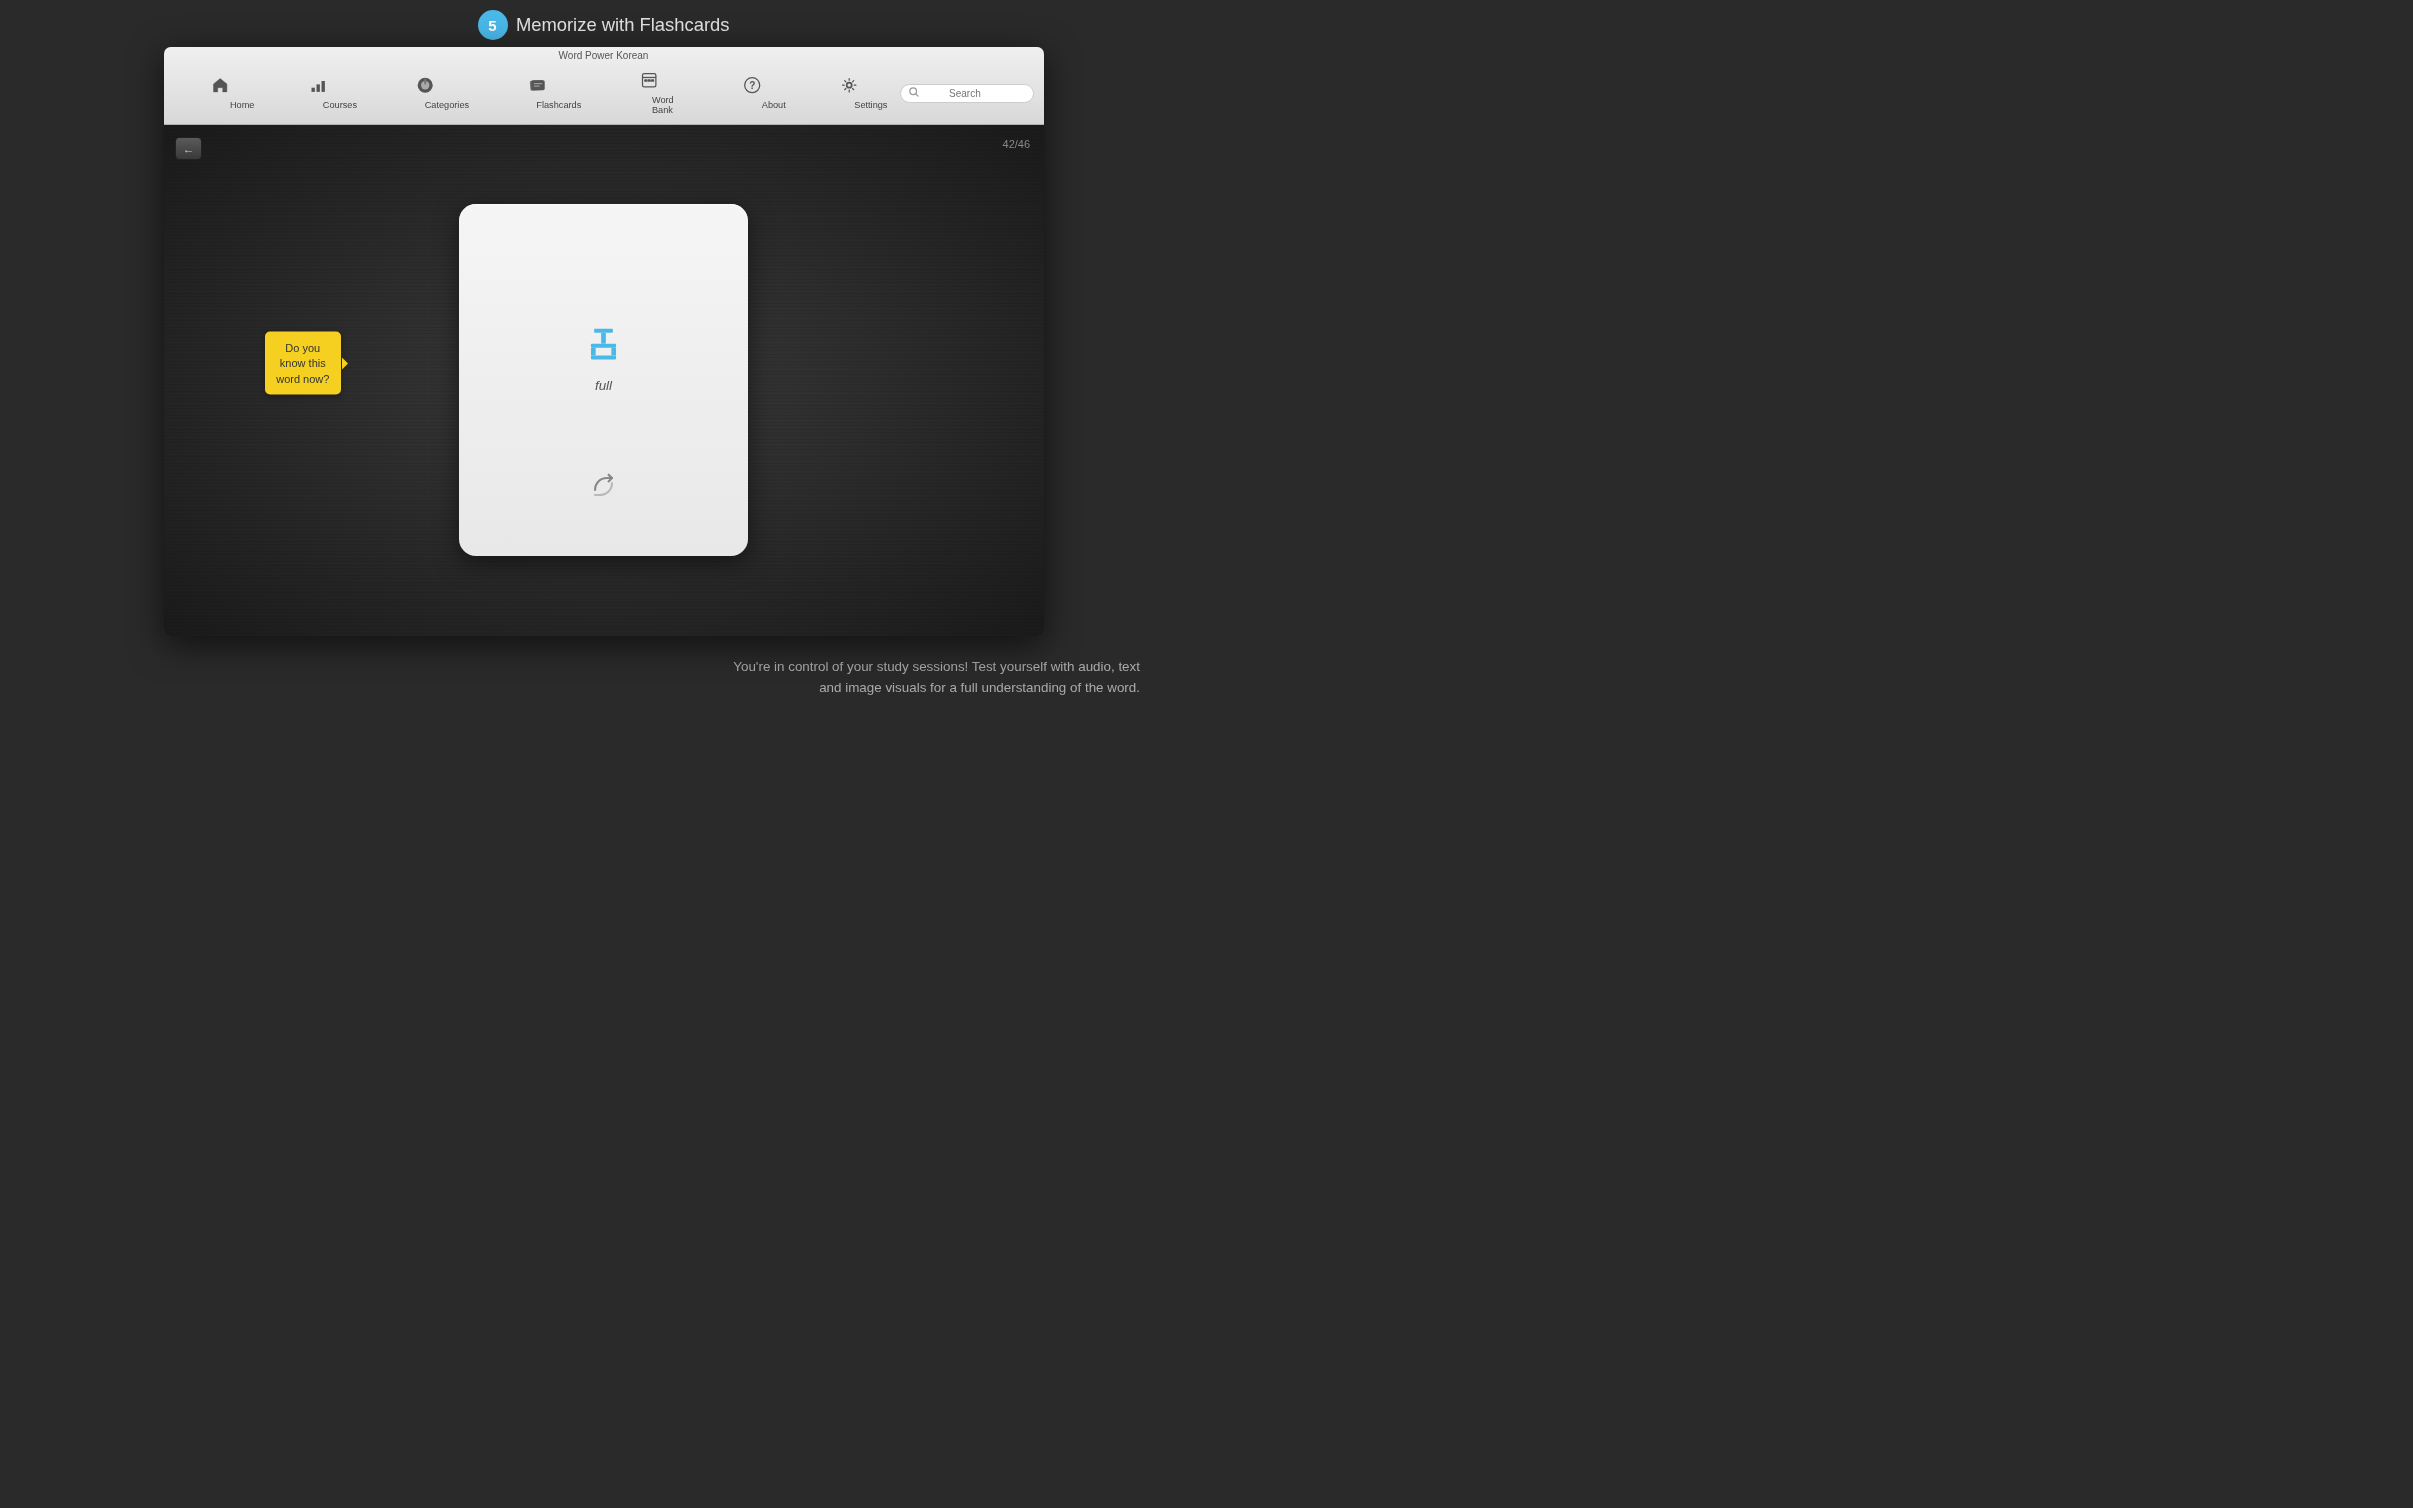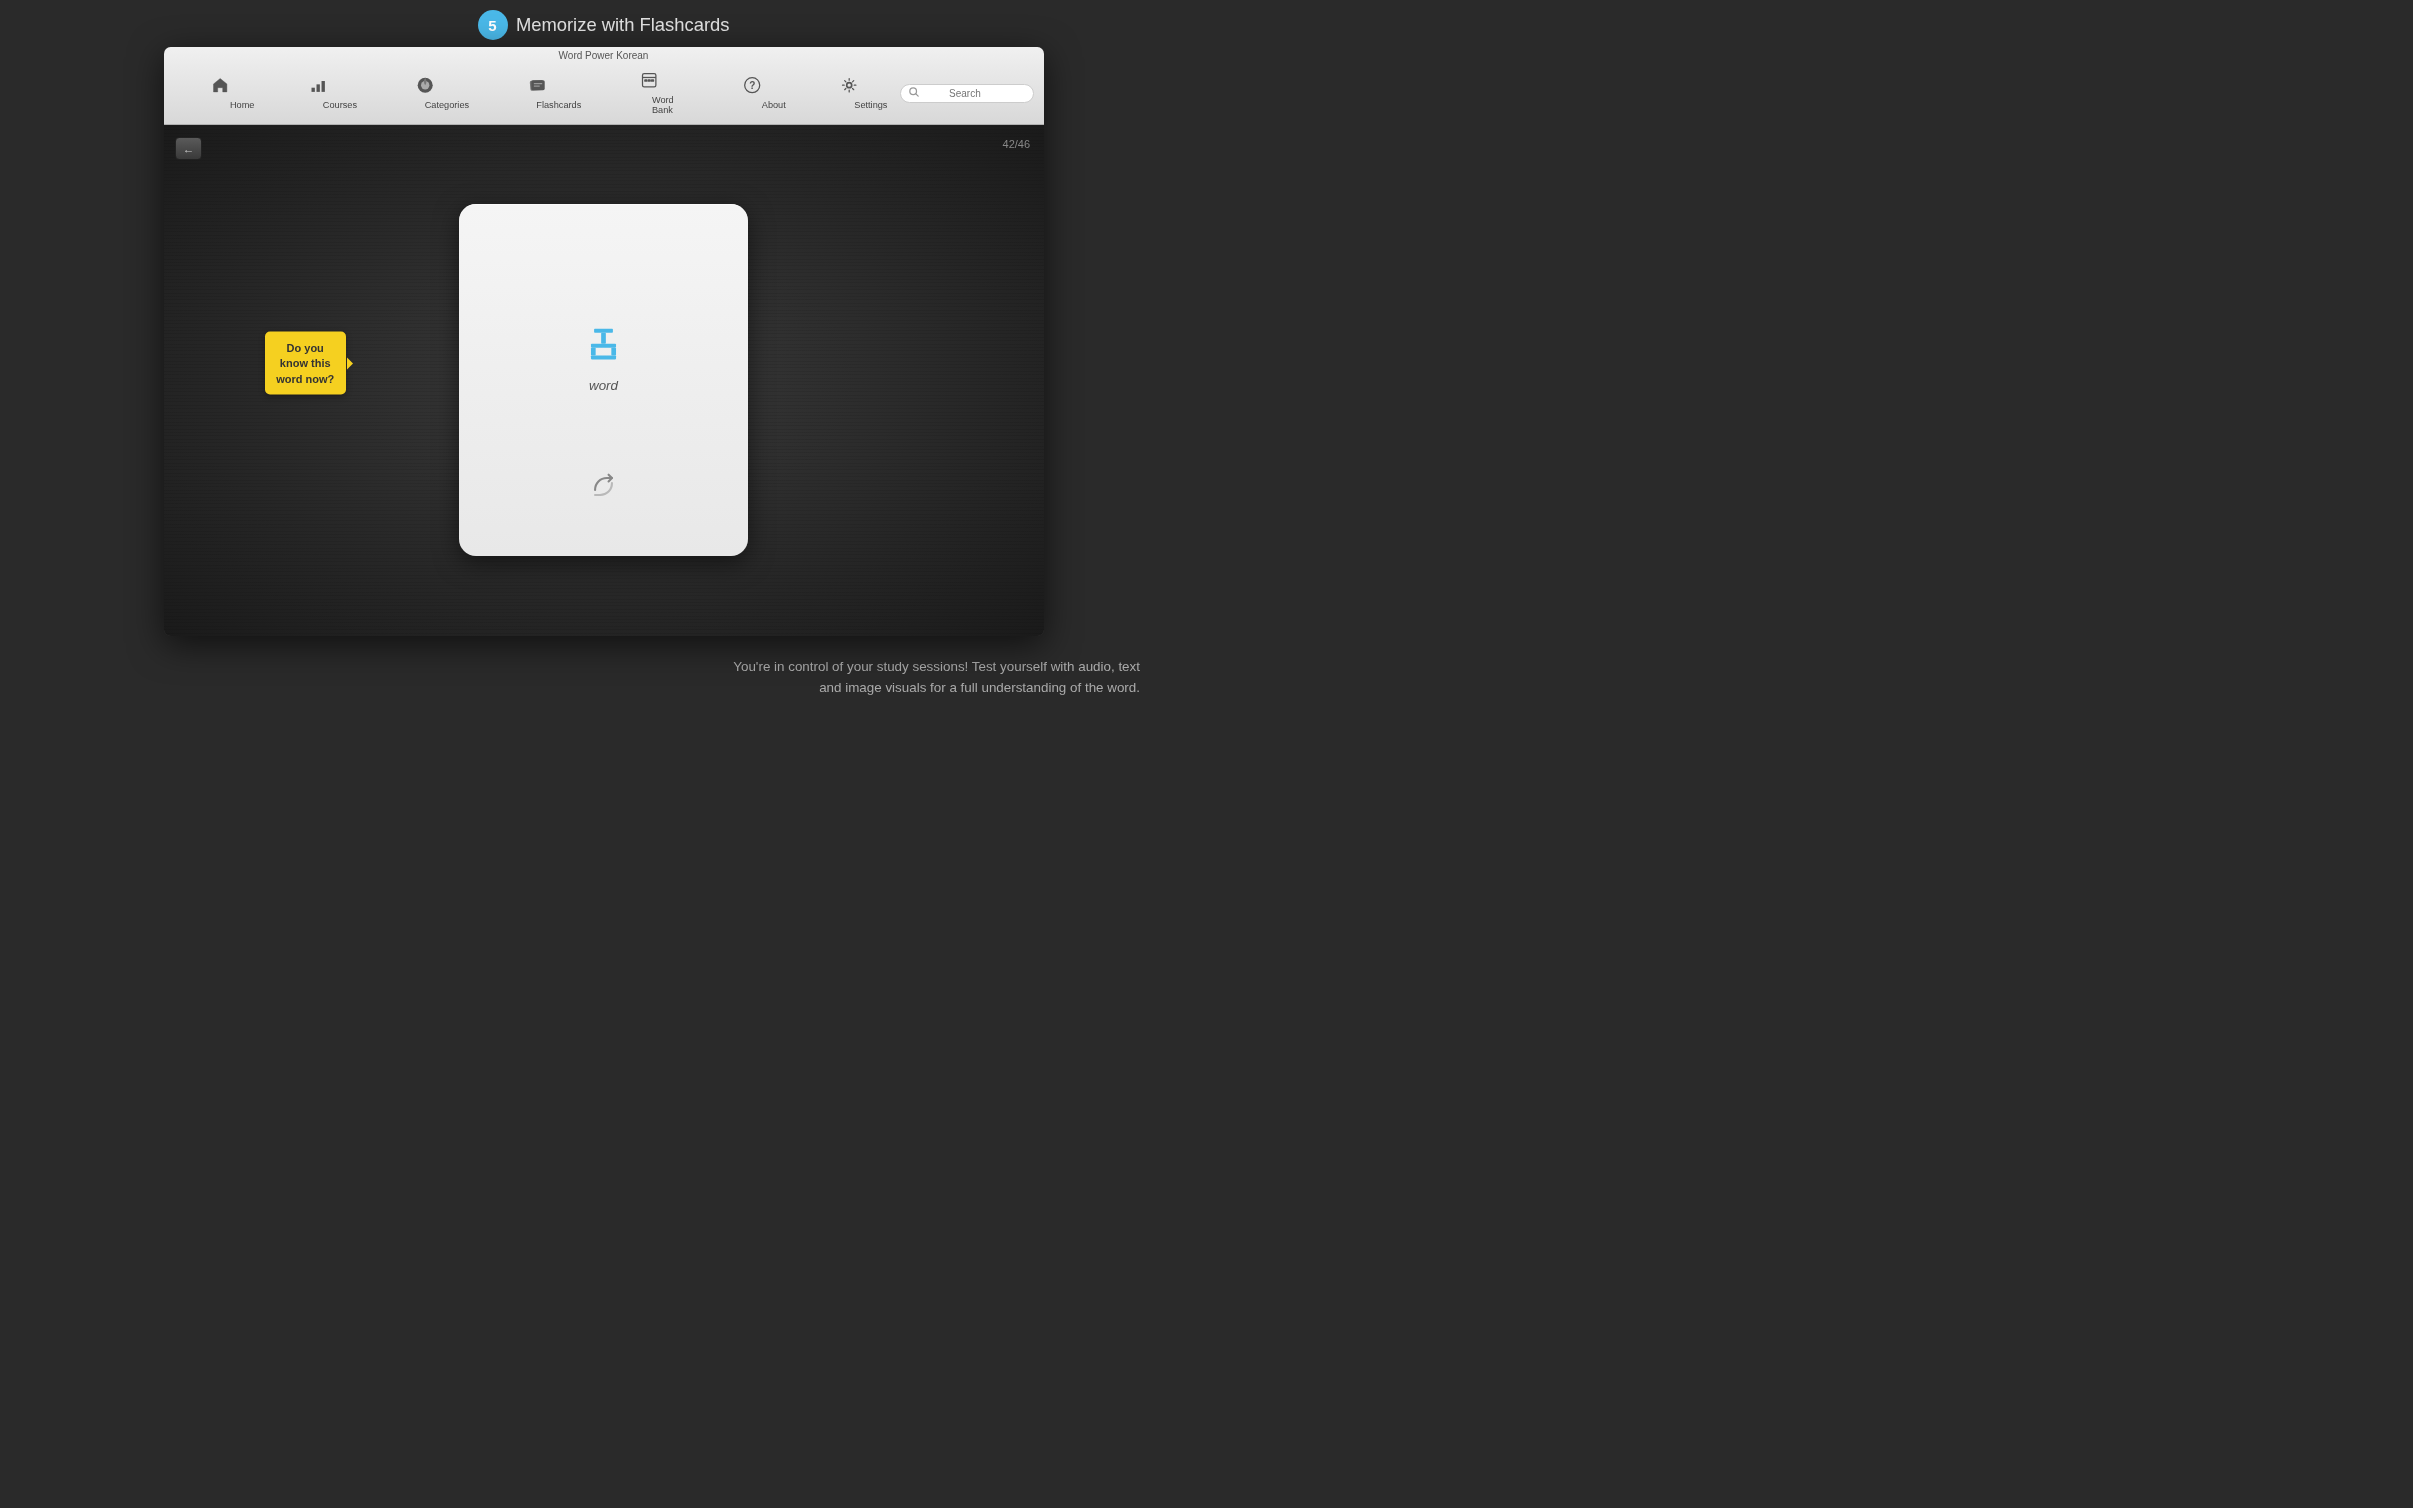--- a/index.html
+++ b/index.html
@@ -175,21 +175,21 @@
     .tooltip-bubble {
       position: absolute;
       left: 101px;
       top: 50%;
       transform: translateY(-50%) translateY(-17px);
       background: #f5d020;
       border-radius: 5px;
       padding: 8.4px 11.7px;
       font-size: 11px;
       color: #333;
-      font-weight: 700;
+      font-weight: 400;
       line-height: 1.4;
       text-align: center;
       box-shadow: 0 1.7px 6.7px rgba(0,0,0,0.3);
       z-index: 10;
     }
 
     .tooltip-bubble::after {
       content: '';
       position: absolute;
       right: -13.4px;
@@ -394,21 +394,21 @@
 
             <rect x="14" y="29" width="32" height="5" rx="1" fill="#4ab8e8"></rect>
 
             <rect x="14" y="34" width="6" height="10" rx="1" fill="#4ab8e8"></rect>
 
             <rect x="40" y="34" width="6" height="10" rx="1" fill="#4ab8e8"></rect>
 
             <rect x="14" y="44" width="32" height="5" rx="1" fill="#4ab8e8"></rect>
           </svg>
         </div>
-        <span class="noun-label">word</span>
+        <span class="noun-label">full</span>
       </div>
 
       <div class="card-bottom">
 
         <span class="flip-icon">
           <svg width="27" height="27" viewBox="0 0 32 32" fill="none">
             <path d="M6 20 C6 12 12 6 20 6 L26 6" stroke="#888" stroke-width="2.5" stroke-linecap="round" fill="none"></path>
             <path d="M22 2 L26 6 L22 10" stroke="#888" stroke-width="2.5" stroke-linecap="round" stroke-linejoin="round" fill="none"></path>
             <path d="M26 12 C26 20 20 26 12 26 L6 26" stroke="#888" stroke-width="2.5" stroke-linecap="round" fill="none" opacity="0.5"></path>
           </svg>

